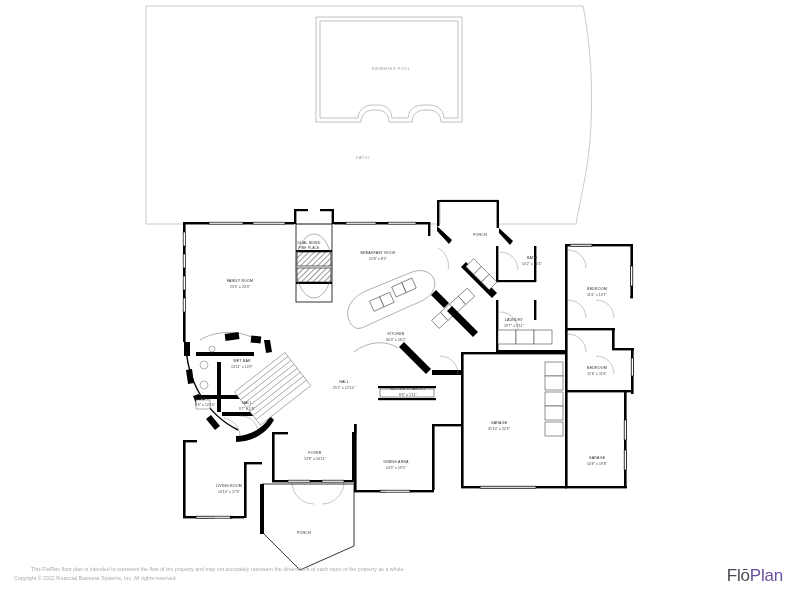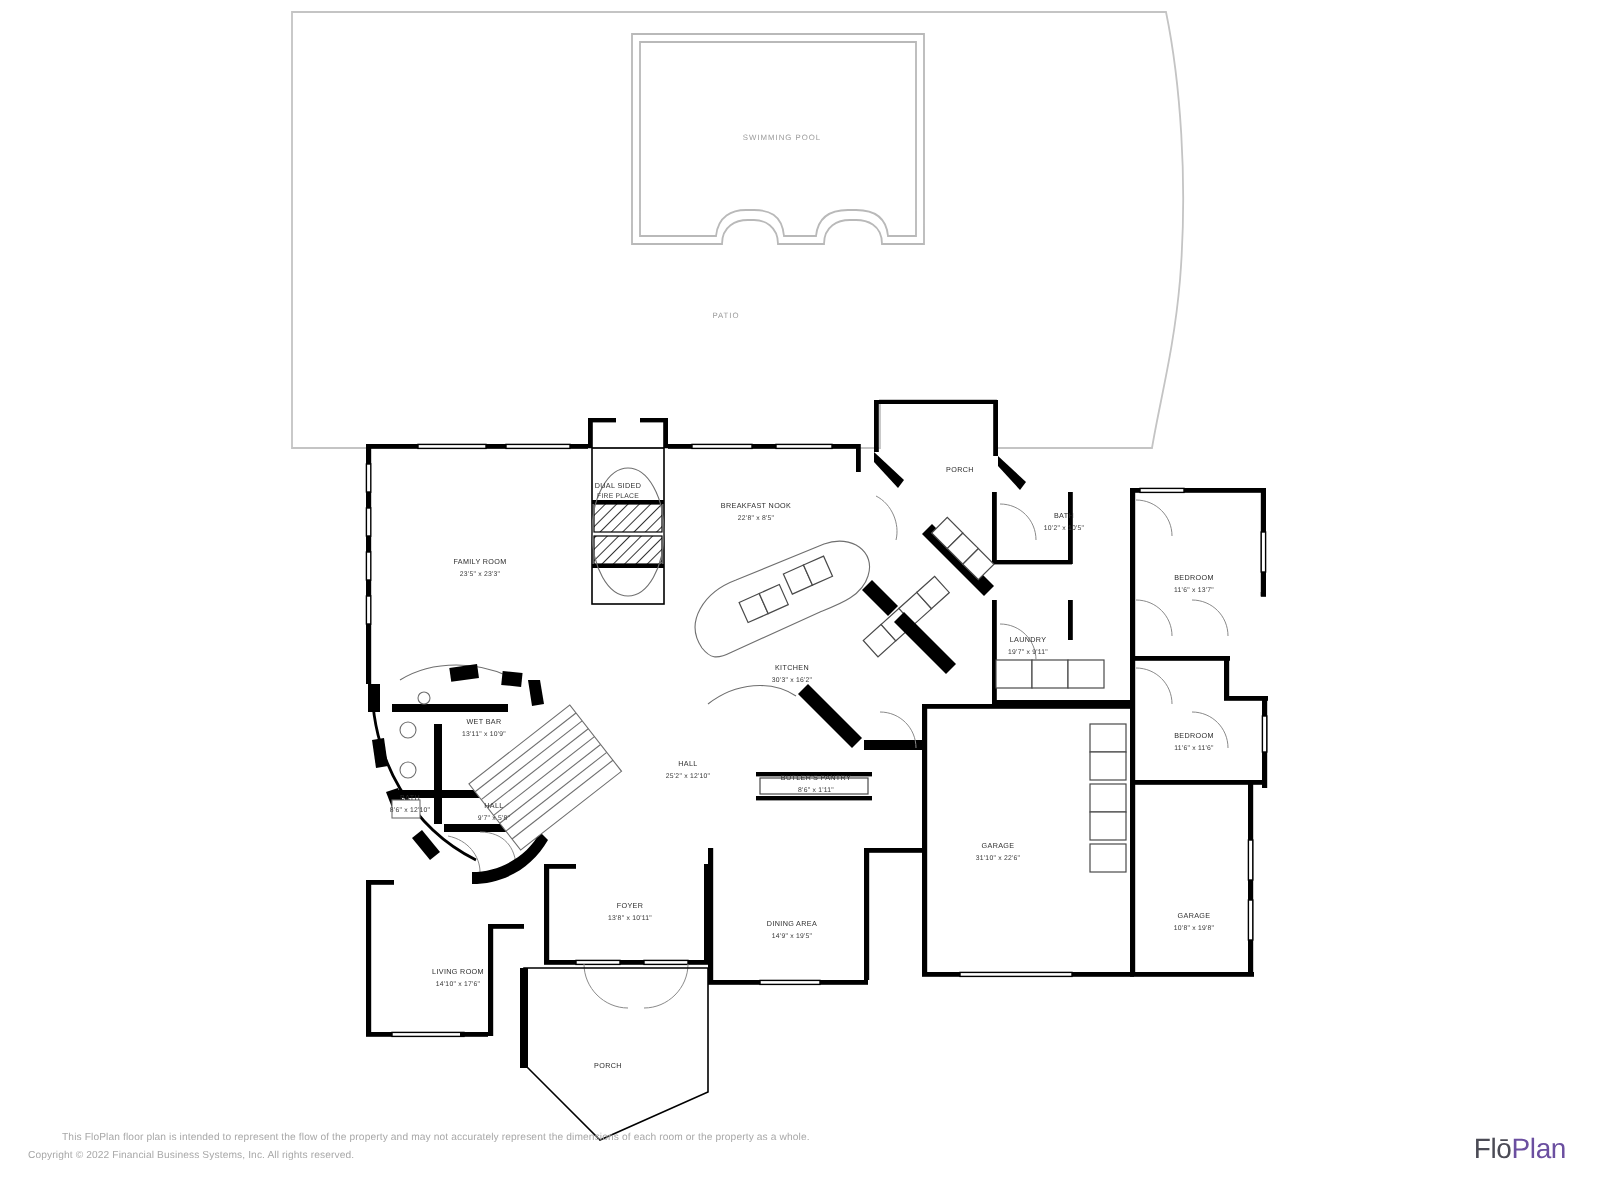--- a/index.html
+++ b/index.html
@@ -79,21 +79,21 @@
     font-size: 5.1px;
     color: #a8a8a8;
     letter-spacing: 0.06px;
     white-space: nowrap;
     font-family: "Liberation Sans", sans-serif;
   }
   #brand {
     position: absolute;
     right: 17px;
     top: 2px;
-    font-size: 14px;
+    font-size: 17px;
     letter-spacing: -0.2px;
     font-family: "Liberation Sans", sans-serif;
   }
   #brand .flo  { color: #4b4b55; }
   #brand .plan { color: #6b4fa0; }
 </style>
 </head>
 <body>
 
 <div id="page">

